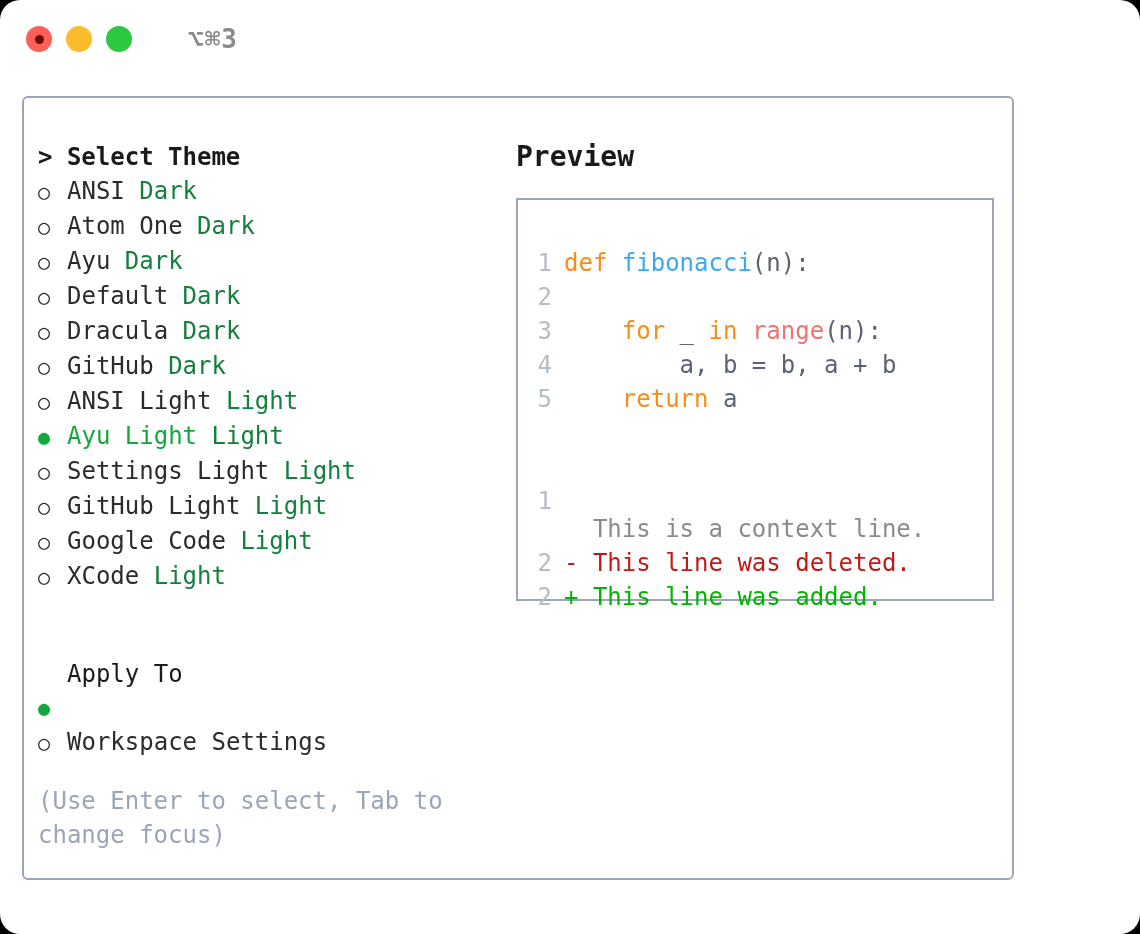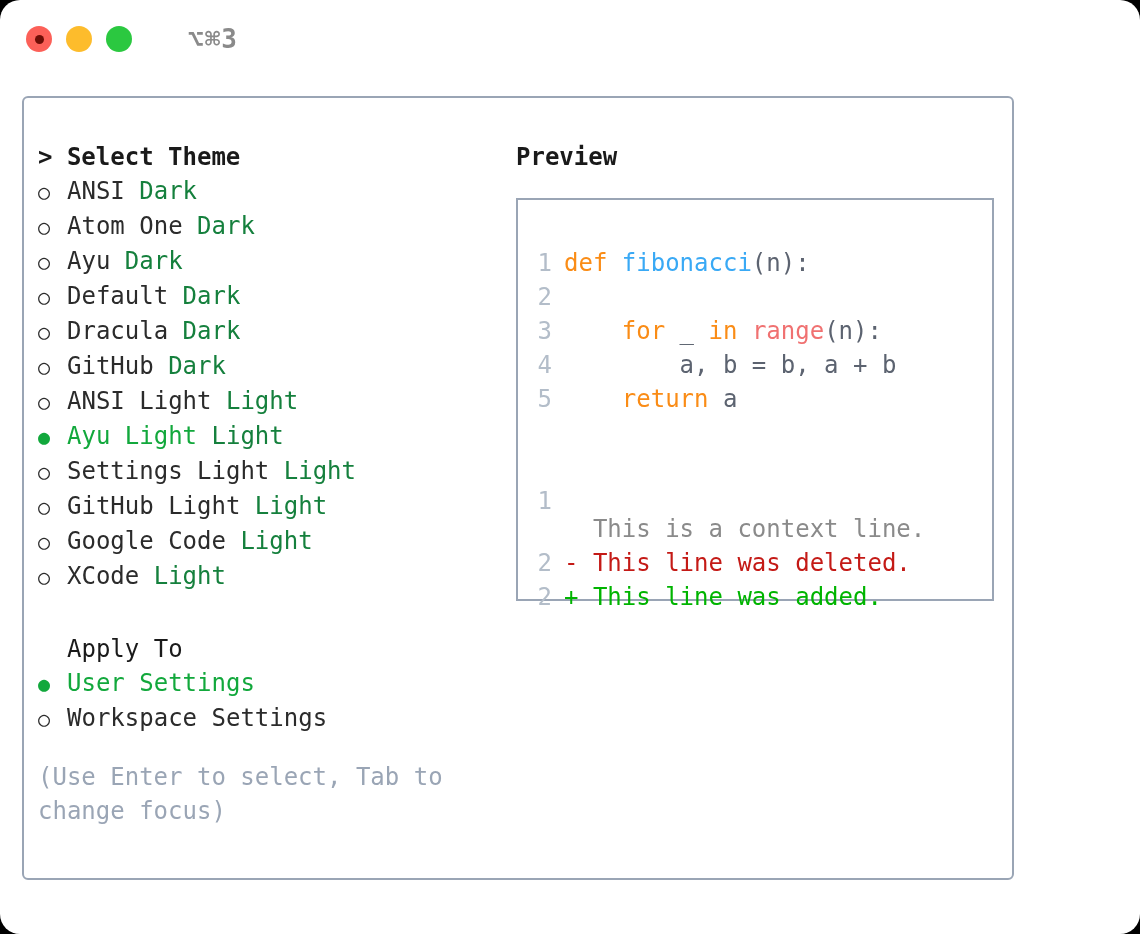--- a/index.html
+++ b/index.html
@@ -83,20 +83,21 @@
     color: #1a1a1a;
     line-height: 34px;
     white-space: pre;
   }
   .sub-header {
     font-size: 24px;
     color: #1a1a1a;
     line-height: 34px;
     white-space: pre;
     padding-left: 29px;
+    margin-top: 25px;
   }
   .row {
     display: flex;
     align-items: baseline;
     font-size: 24px;
     line-height: 34px;
     color: #2b2b2b;
     white-space: pre;
   }
   .bullet {
@@ -117,21 +118,21 @@
     font-size: 24px;
     line-height: 34px;
     color: #9aa5b5;
     width: 420px;
     white-space: normal;
     word-spacing: 0;
   }
 
   
   #preview-title {
-    font-size: 24px;
+    font-size: 28px;
     font-weight: bold;
     color: #1a1a1a;
     line-height: 34px;
     margin-bottom: 24px;
   }
   #code-box {
     width: 478px;
     height: 403px;
     border: 2px solid #9aa5b5;
     background: #ffffff;
@@ -195,21 +196,21 @@
             <div class="row"><span class="bullet">○</span><span class="row-label">GitHub Light</span><span class="row-badge"> Light</span></div>
             <div class="row"><span class="bullet">○</span><span class="row-label">Google Code</span><span class="row-badge"> Light</span></div>
             <div class="row"><span class="bullet">○</span><span class="row-label">XCode</span><span class="row-badge"> Light</span></div>
           </div>
 
         <div class="gap-lg"></div>
 
         <div class="sub-header">Apply To</div>
 
         <div id="apply-list">
-            <div class="row selected"><span class="bullet">●</span><span class="row-label">User Settings</span></div>
+            <div class="row selected"><span class="bullet">●</span></div>
             <div class="row"><span class="bullet">○</span><span class="row-label">Workspace Settings</span></div>
           </div>
 
         <div class="gap-md"></div>
 
         <div id="hint">(Use Enter to select, Tab to change focus)</div>
       </div>
 
       <div id="right-col">
         <div id="preview-title">Preview</div>

